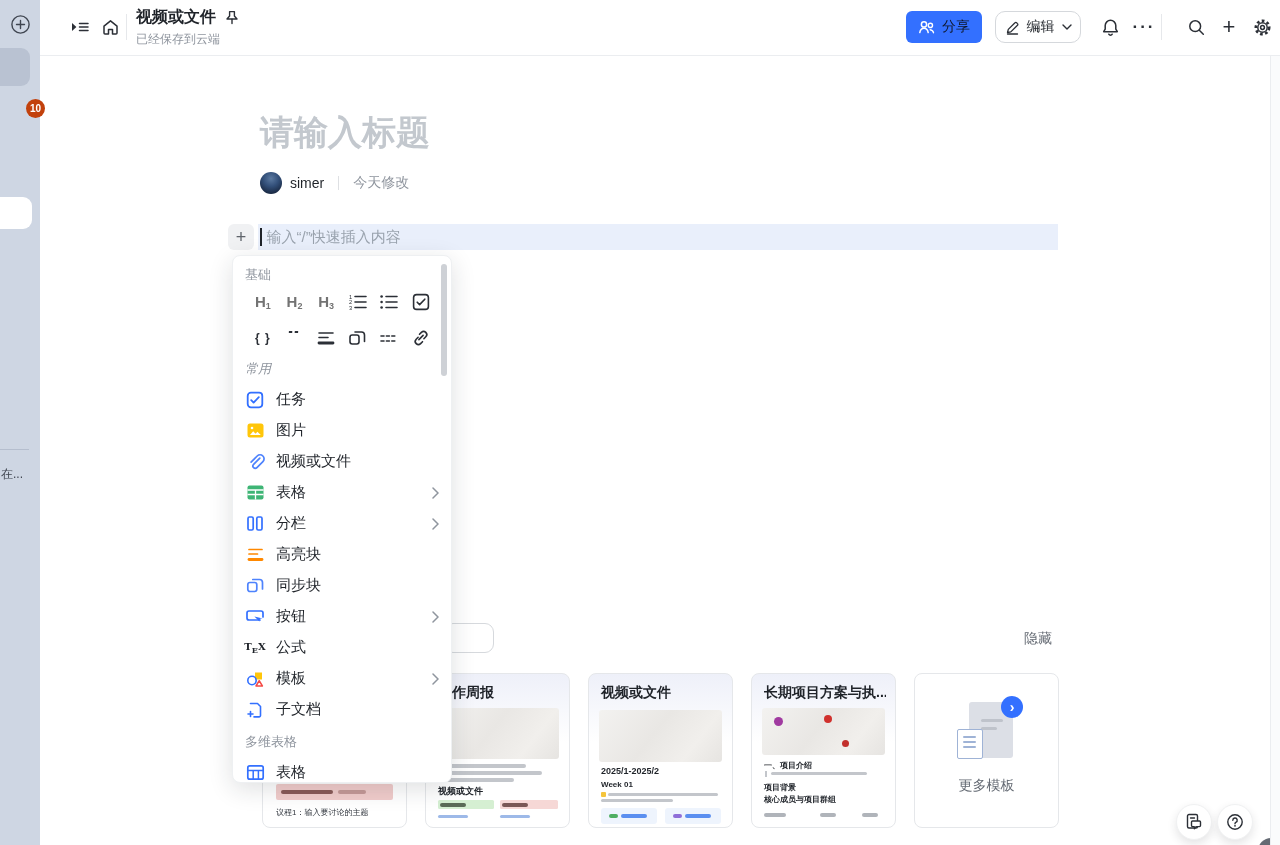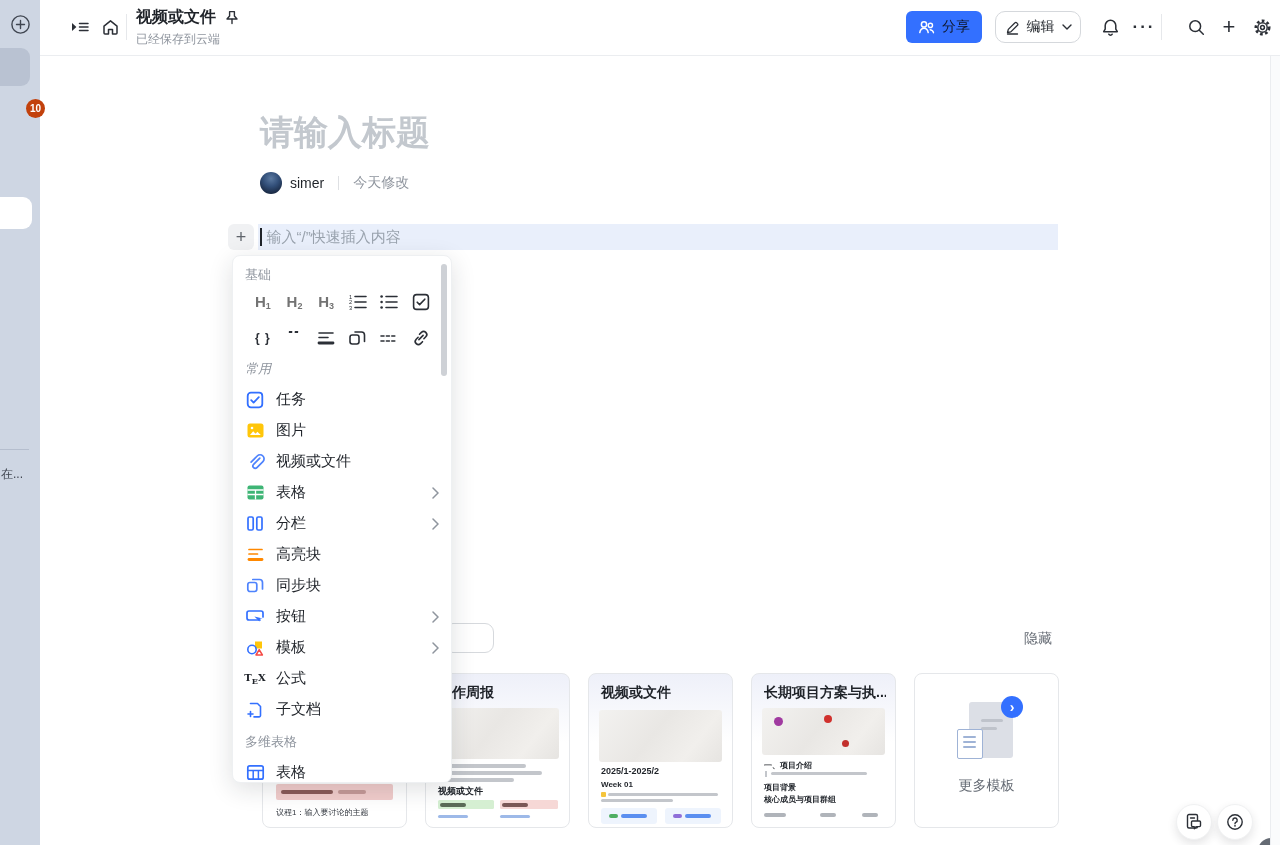--- a/index.html
+++ b/index.html
@@ -358,39 +358,39 @@
     <span class="mil">按钮</span>
     <span class="chev">
       <svg width="7" height="12" viewBox="0 0 7 12">
           <path d="M1 1l5 5-5 5" style="fill:none;stroke:#8f959e;stroke-width:1.5;stroke-linecap:round;"></path>
         </svg>
     </span>
   </div>
 
   <div class="mi">
     <span class="mic">
+      <span class="tex"><span>T</span><span class="e">E</span><span>X</span></span>
+    </span>
+    <span class="mil">公式</span>
+  </div>
+
+  <div class="mi">
+    <span class="mic">
       <svg width="19" height="18" viewBox="0 0 19 18">
         <rect x="9" y="2.5" width="7" height="7" fill="#ffc60a"></rect>
         <circle cx="6" cy="10.5" r="4.2" style="fill:none;stroke:#3370ff;stroke-width:1.6;"></circle>
         <path d="M10 16l3.2-5.3 3.2 5.3z" style="fill:none;stroke:#f54a45;stroke-width:1.5;stroke-linejoin:round;"></path>
       </svg>
     </span>
     <span class="mil">模板</span>
     <span class="chev">
       <svg width="7" height="12" viewBox="0 0 7 12">
           <path d="M1 1l5 5-5 5" style="fill:none;stroke:#8f959e;stroke-width:1.5;stroke-linecap:round;"></path>
         </svg>
     </span>
-  </div>
-
-  <div class="mi">
-    <span class="mic">
-      <span class="tex"><span>T</span><span class="e">E</span><span>X</span></span>
-    </span>
-    <span class="mil">公式</span>
   </div>
 
   <div class="mi">
     <span class="mic">
       <svg width="18" height="18" viewBox="0 0 18 18">
         <path d="M4.5 2.5h7l3 3v9a1.4 1.4 0 0 1-1.4 1.4H8" style="fill:none;stroke:#3370ff;stroke-width:1.6;stroke-linecap:round;stroke-linejoin:round;"></path>
         <path d="M2 13h5M4.5 10.5v5" style="fill:none;stroke:#3370ff;stroke-width:1.6;stroke-linecap:round;"></path>
       </svg>
     </span>
     <span class="mil">子文档</span>

